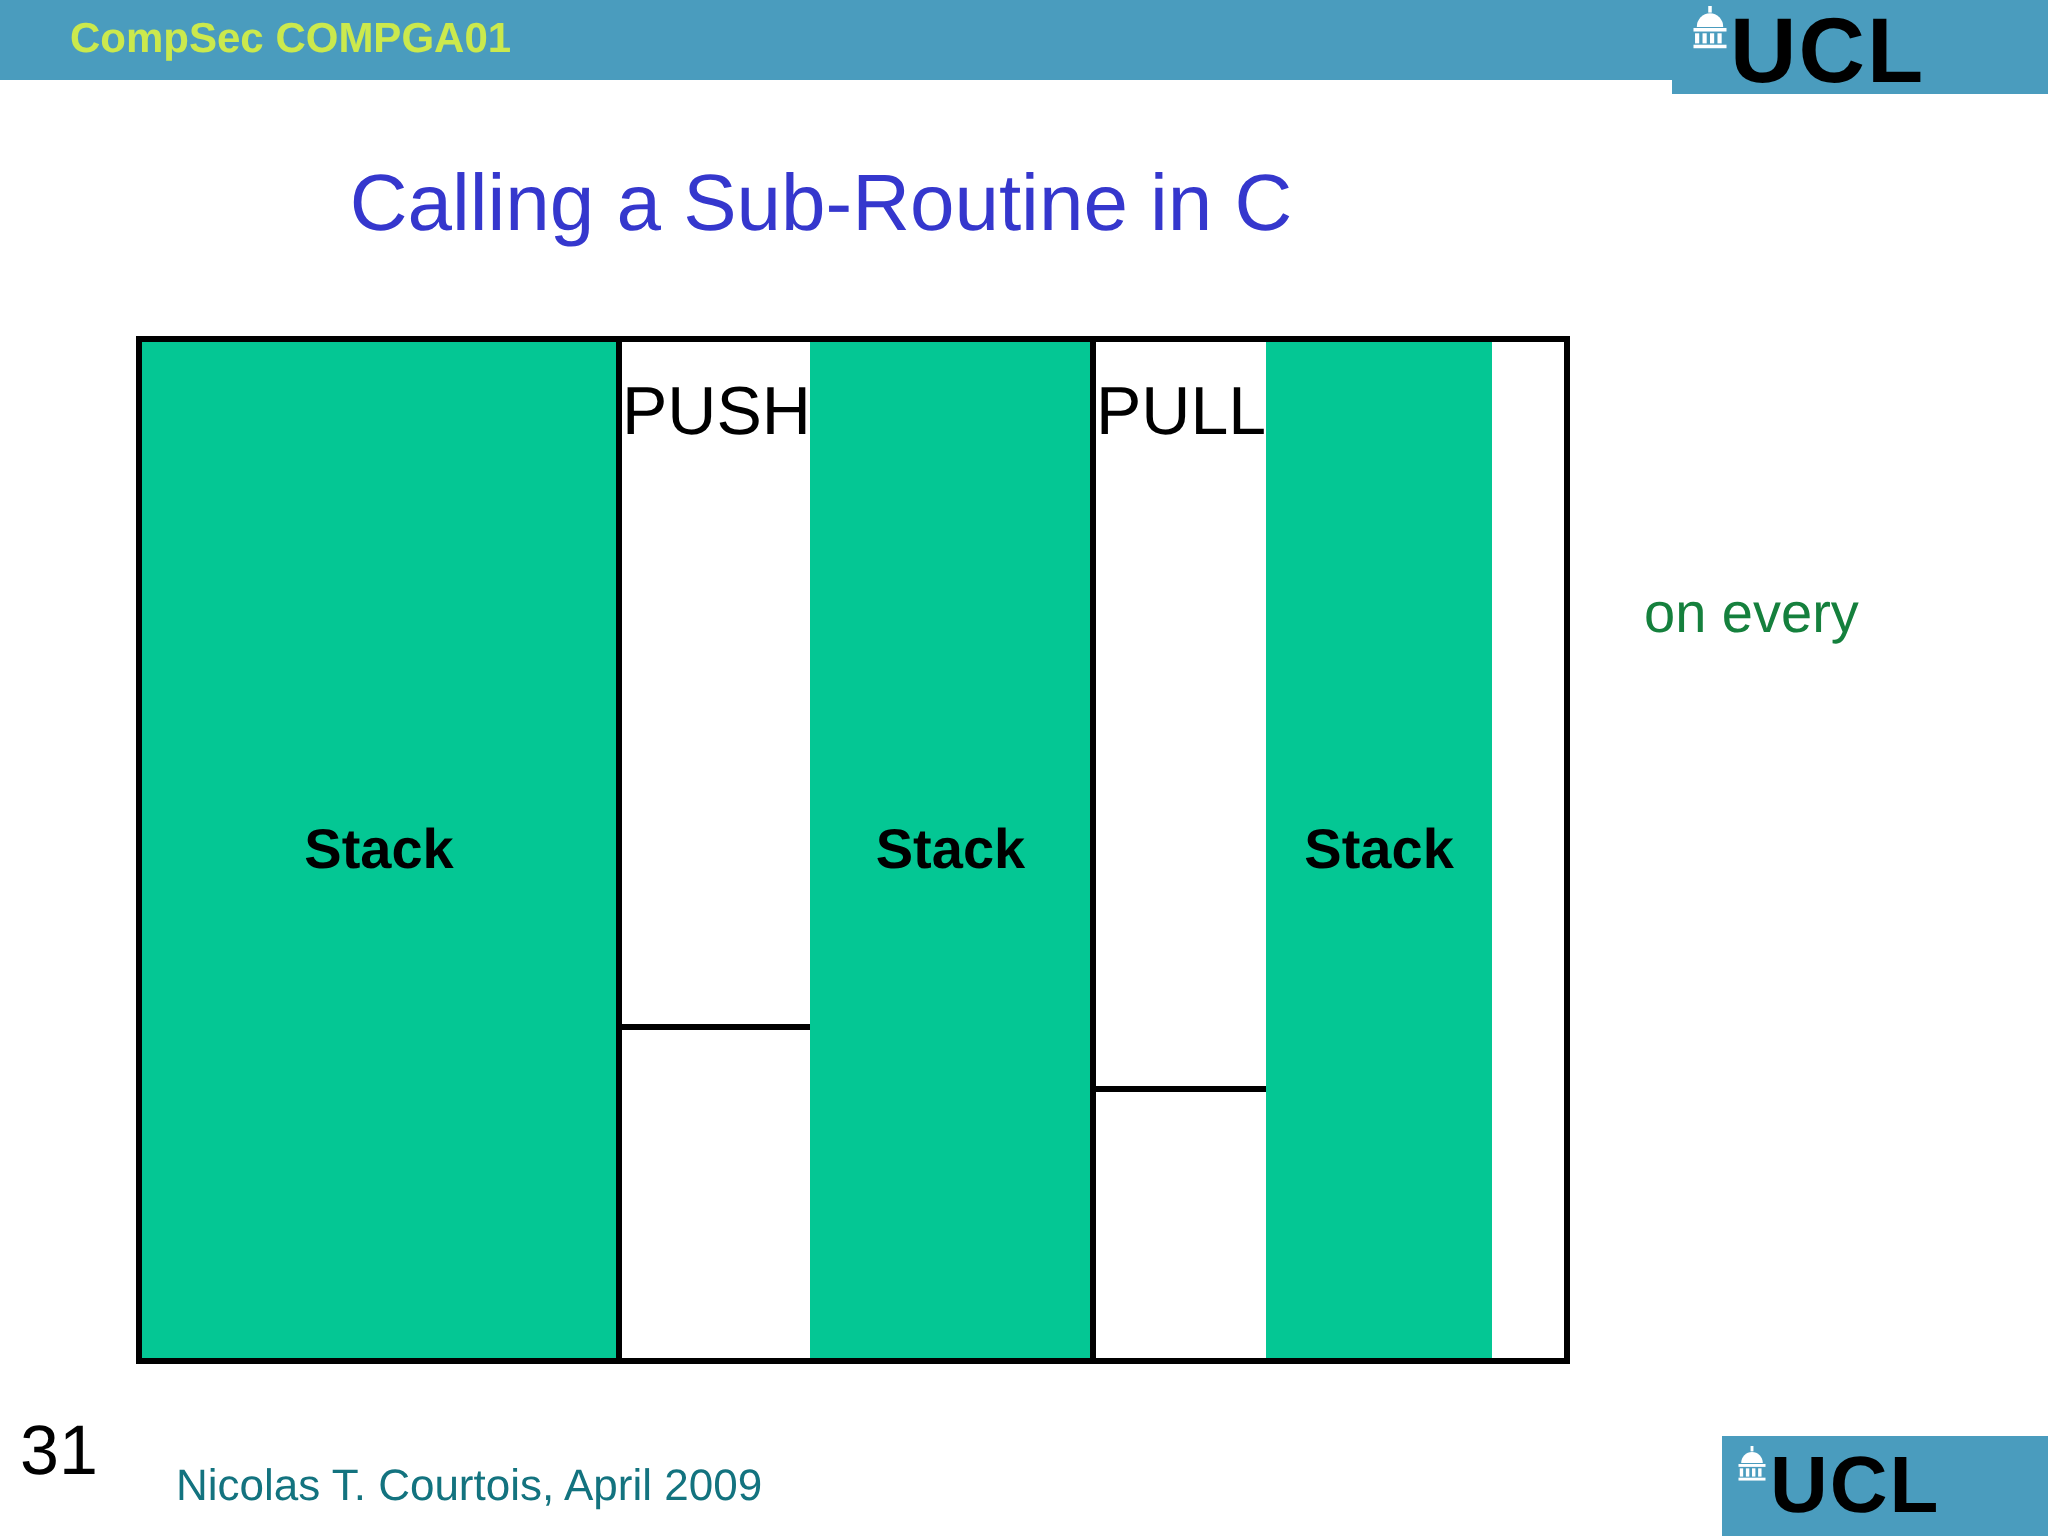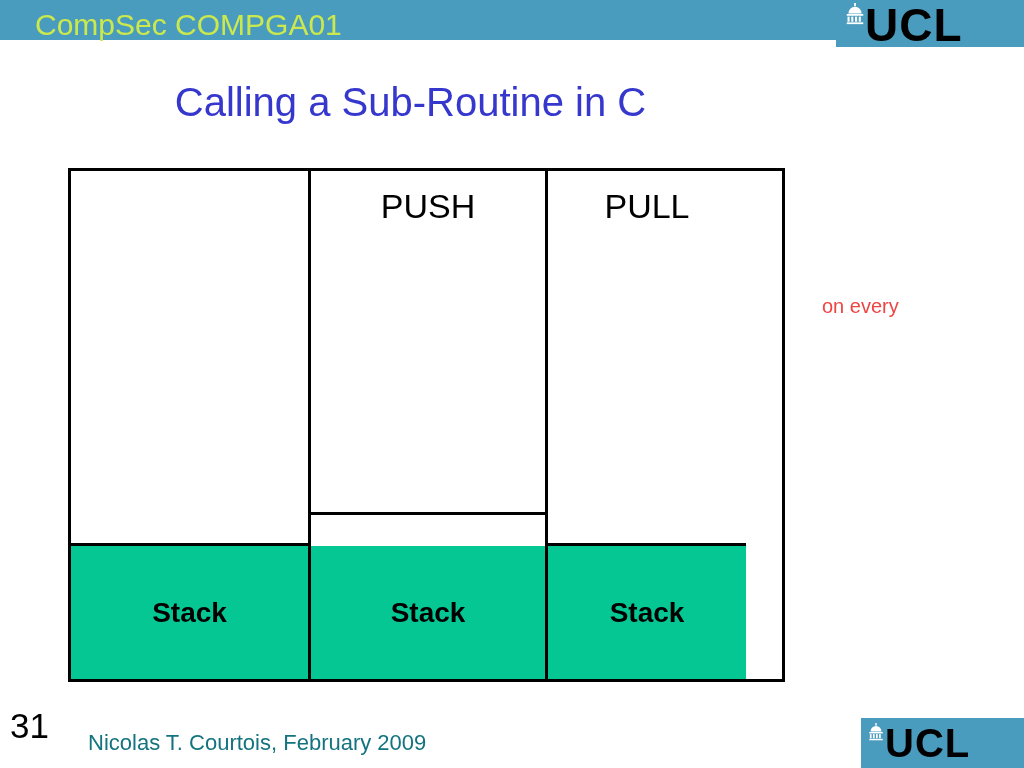--- a/index.html
+++ b/index.html
@@ -13,21 +13,21 @@
   }
 
   
   .header-bar {
     position: absolute; top: 0; left: 0;
     width: 1024px; height: 40px;
     background: var(--bar-color, #4a9cbe);
   }
   .header-course {
     position: absolute; top: 8px; left: 35px;
-    font-size: 30px; font-weight: 400;
+    font-size: 21px; font-weight: 700;
     color: var(--header-label-color, #cbe94d);
   }
   .logo-box-top {
     position: absolute; top: 0; right: 0;
     width: 188px; height: 47px;
     background: var(--bar-color, #4a9cbe);
   }
   .ucl-logo { position: absolute; color: #ffffff; }
   .ucl-logo .ucl-letters {
     font-weight: 700; color: #000000;
@@ -44,21 +44,21 @@
     color: var(--title-color, #3537cd);
   }
 
   
   .diagram {
     position: absolute; left: 68px; top: 168px;
     width: 717px; height: 514px;
     border: 3px solid #000;
     display: flex;
   }
-  .col { display: flex; flex-direction: column; height: 100%; }
+  .col { display: flex; flex-direction: row; height: 100%; }
   .col-left  { width: 240px; border-right: 3px solid #000; }
   .col-mid   { width: 237px; border-right: 3px solid #000; }
   .col-right { width: 198px; }
 
   .cell-label {
     font-size: 34px; color: #000;
     text-align: center; padding-top: 16px;
     background: #fff;
   }
   .col-left  .white-area { height: 375px; border-bottom: 3px solid #000; background: #fff; }
@@ -70,21 +70,21 @@
     flex: 1;
     background: var(--stack-color, #04c794);
     display: flex; align-items: center; justify-content: center;
   }
   .stack-label { font-size: 28px; font-weight: 700; color: #000; text-align: center; }
 
   
   .side-note {
     position: absolute; left: 822px; top: 286px;
     width: 195px;
-    font-size: 20px; line-height: 41px; color: #ef4444;
+    font-size: 28px; line-height: 41px; color: #15803d;
   }
 
   
   .page-number {
     position: absolute; left: 10px; top: 706px;
     font-size: 35px; color: #000;
   }
   .footer-credit {
     position: absolute; left: 88px; top: 730px;
     font-size: 22px;
@@ -142,21 +142,21 @@
       <span class="stack-label">Stack</span>
     </div>
   </div>
 </div>
 
 <div class="side-note">
   <div>on every</div>
 </div>
 
 <div class="page-number">31</div>
-<div class="footer-credit">Nicolas T. Courtois, February 2009</div>
+<div class="footer-credit">Nicolas T. Courtois, April 2009</div>
 
 <div class="logo-box-bottom ucl-logo">
   <span class="building">
     <svg width="18" height="18" viewBox="0 0 20 20" fill="#ffffff">
       <rect x="9.2" y="0" width="1.6" height="3"></rect>
       <path d="M4 9.5 A6 6.2 0 0 1 16 9.5 Z"></path>
       <rect x="2.5" y="10" width="15" height="1.6"></rect>
       <rect x="3.2" y="12.4" width="1.9" height="4.6"></rect>
       <rect x="6.6" y="12.4" width="1.9" height="4.6"></rect>
       <rect x="10" y="12.4" width="1.9" height="4.6"></rect>

